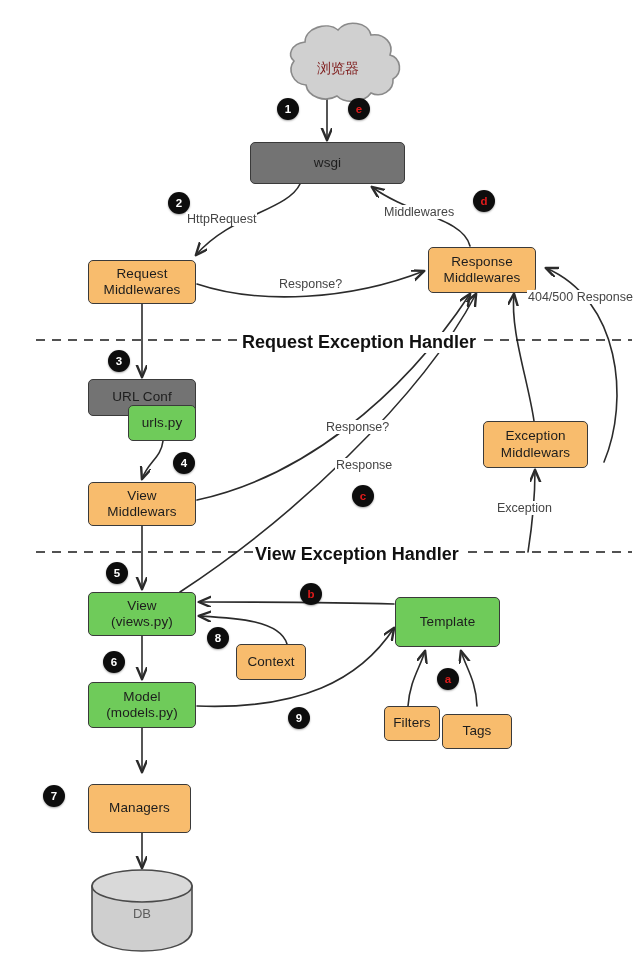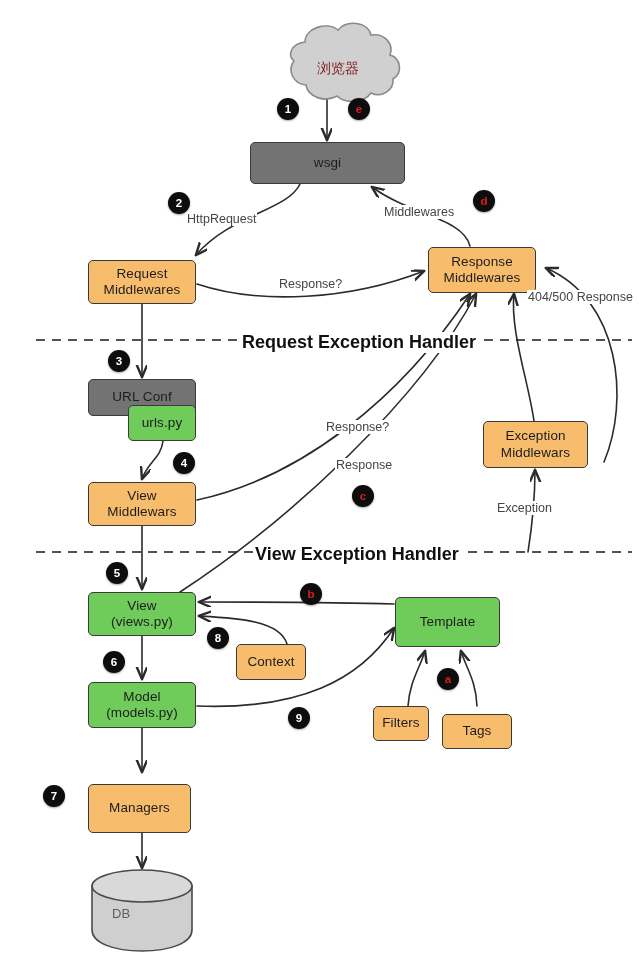--- a/index.html
+++ b/index.html
@@ -156,21 +156,21 @@
                C287,55 291,44 305,42 Z" fill="#d0d0d0" stroke="#8a8a8a" stroke-width="1.6"></path>
     </g>
 
     <g>
       <path d="M92,886 L92,930 C92,943 114,951 142,951 C170,951 192,943 192,930 L192,886 Z" fill="#cfcfcf" stroke="#4a4a4a" stroke-width="1.6"></path>
       <ellipse cx="142" cy="886" rx="50" ry="16" fill="#d9d9d9" stroke="#4a4a4a" stroke-width="1.6"></ellipse>
     </g>
   </svg>
 
   <div class="cloud-label" style="left:306px; top:60px; width:64px; text-align:center;">浏览器</div>
-  <div class="db-label" style="left:112px; top:906px; width:60px; ">DB</div>
+  <div class="db-label" style="left:112px; top:906px; width:60px; text-align:center;">DB</div>
 
   <div class="node blue" style="left:250px; top:142px; width:155px; height:42px;">
     <span class="lines">wsgi</span>
   </div>
 
   <div class="node orange" style="left:88px; top:260px; width:108px; height:44px;">
     <span class="lines">Request<br>Middlewares</span>
   </div>
 
   <div class="node orange" style="left:428px; top:247px; width:108px; height:46px;">
@@ -202,21 +202,21 @@
   </div>
 
   <div class="node orange" style="left:236px; top:644px; width:70px; height:36px;">
     <span class="lines">Context</span>
   </div>
 
   <div class="node green" style="left:395px; top:597px; width:105px; height:50px;">
     <span class="lines">Template</span>
   </div>
 
-  <div class="node orange" style="left:373px; top:706px; width:56px; height:35px;">
+  <div class="node orange" style="left:384px; top:706px; width:56px; height:35px;">
     <span class="lines">Filters</span>
   </div>
 
   <div class="node orange" style="left:442px; top:706px; width:70px; height:35px;margin-top:8px;">
     <span class="lines">Tags</span>
   </div>
 
   <div class="node orange" style="left:88px; top:772px; width:103px; height:49px;margin-top:12px;">
     <span class="lines">Managers</span>
   </div>

